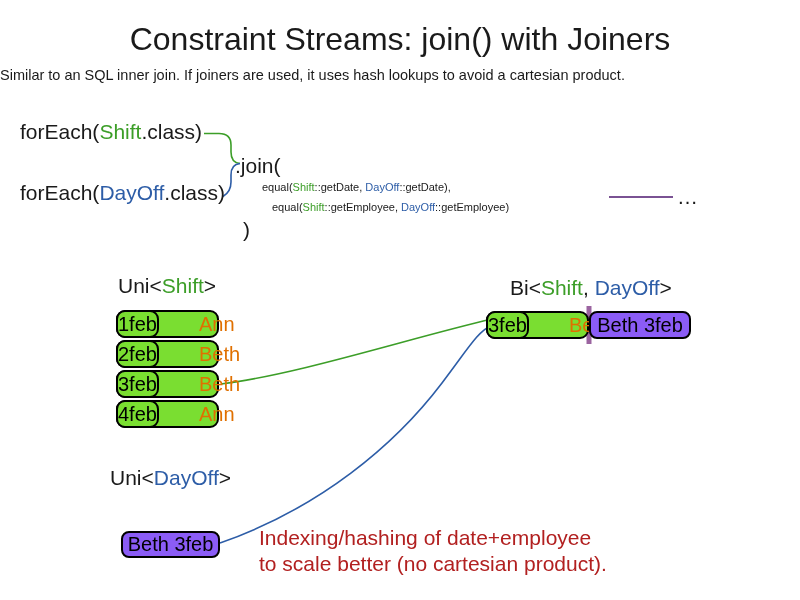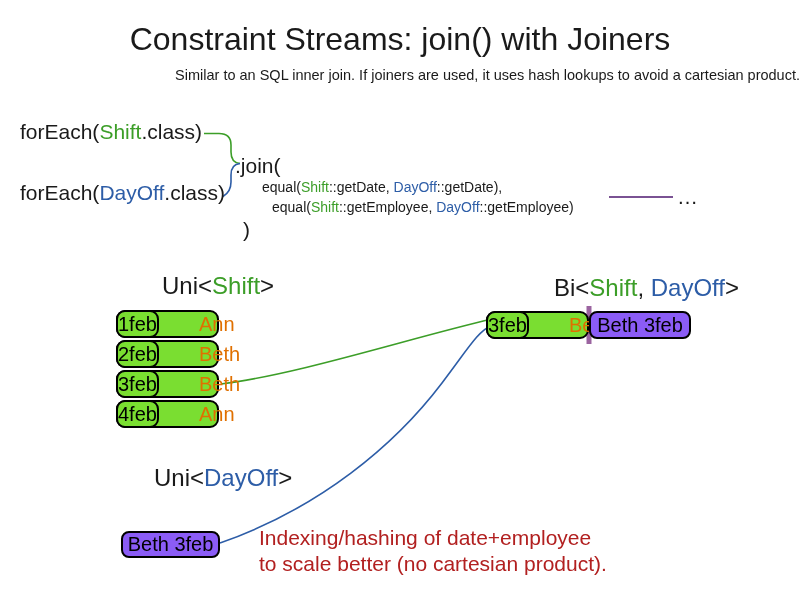--- a/index.html
+++ b/index.html
@@ -5,38 +5,38 @@
   html,body { margin:0; padding:0; background:#fff; }
   .slide {
     position:relative; width:800px; height:600px; background:#ffffff;
     font-family:"Liberation Sans", sans-serif; color:#1a1a1a; overflow:hidden;
   }
   .abs { position:absolute; white-space:nowrap; }
   svg.overlay { position:absolute; left:0; top:0; z-index:0; }
   .layer { position:absolute; left:0; top:0; width:667px; height:600px; z-index:1; }
 
   .title   { left:0; top:21px; width:800px; text-align:center; font-size:32px; line-height:36px; font-weight:400; margin:0; }
-  .subtitle{ left:0; top:66px; width:800px; text-align:right; font-size:14.5px; line-height:18px; margin:0; }
+  .subtitle{ left:0; top:66px; width:800px; text-align:left; font-size:14.5px; line-height:18px; margin:0; }
 
   .code-lg { font-size:21px; line-height:24px; }
-  .code-sm { font-size:14px; line-height:17px; }
+  .code-sm { font-size:11px; line-height:17px; }
   .fe1 { left:20px; top:120px; }
   .fe2 { left:20px; top:181px; }
   .join-open  { left:235px; top:154px; }
   .joiner1    { left:262px; top:179px; }
   .joiner2    { left:272px; top:199px; }
   .join-close { left:243px; top:218px; }
   .rule { left:609px; top:196px; width:64px; height:2px; background:#7a5293; }
   .ellipsis { left:677px; top:185px; font-size:21px; }
 
   .green  { color:#3c9e28; }
   .blue   { color:#2d5da7; }
   .red    { color:#b22020; }
 
-  .diagram-label { font-size:24px; line-height:23px;margin-left:44px; }
+  .diagram-label { font-size:21px; line-height:23px; }
   .uni-shift-label  { left:118px; top:274px; }
   .bi-label         { left:510px; top:276px; }
   .uni-dayoff-label { left:110px; top:466px; }
 
   .shift-table { left:116px; top:310px; }
   .g-row {
     display:flex; width:103px; height:28px; margin-bottom:2px; box-sizing:border-box;
     background:#7ade31; border:2px solid #000; border-radius:9px;
   }
   .date-cell {

